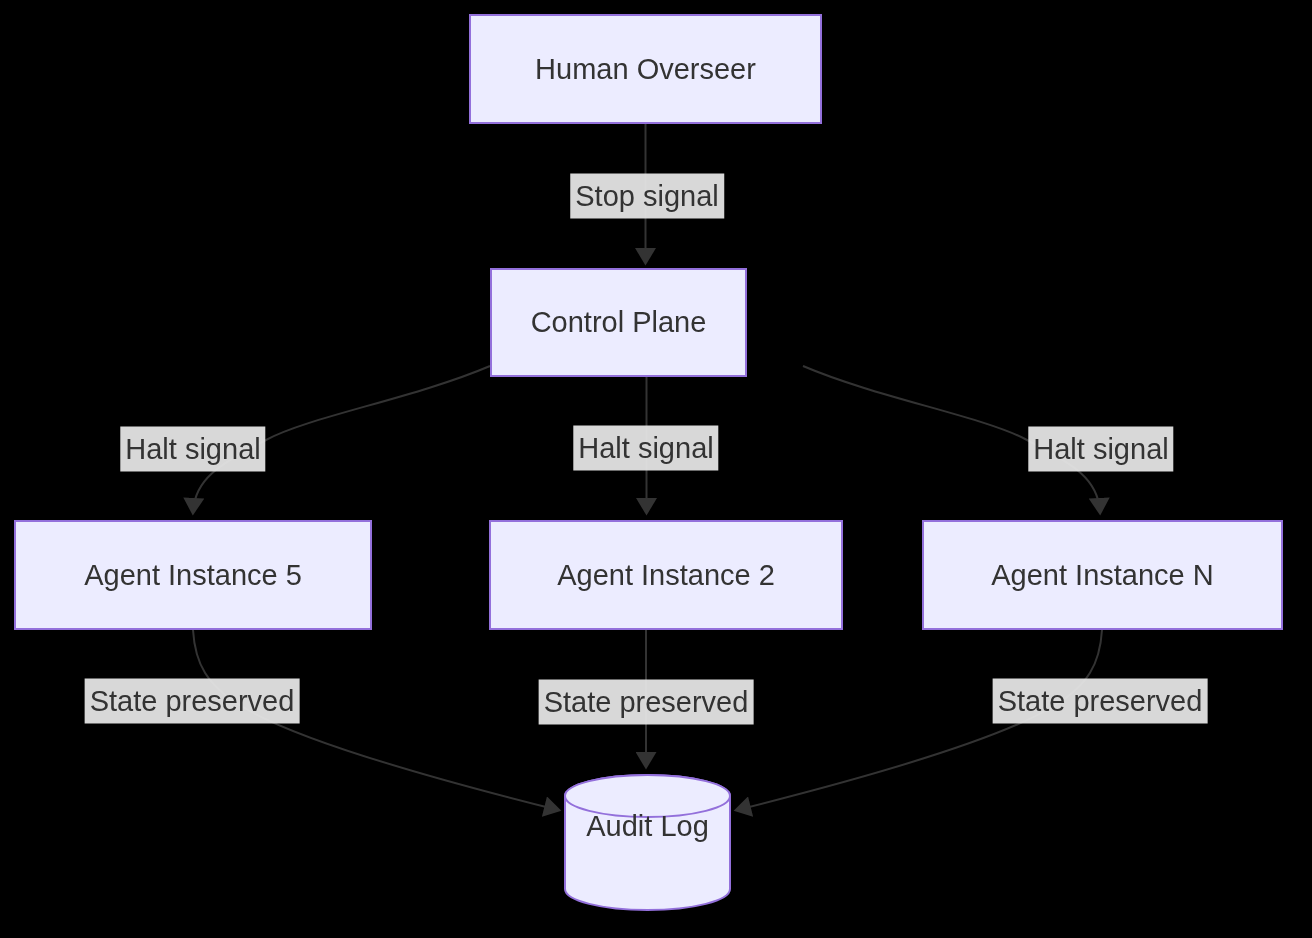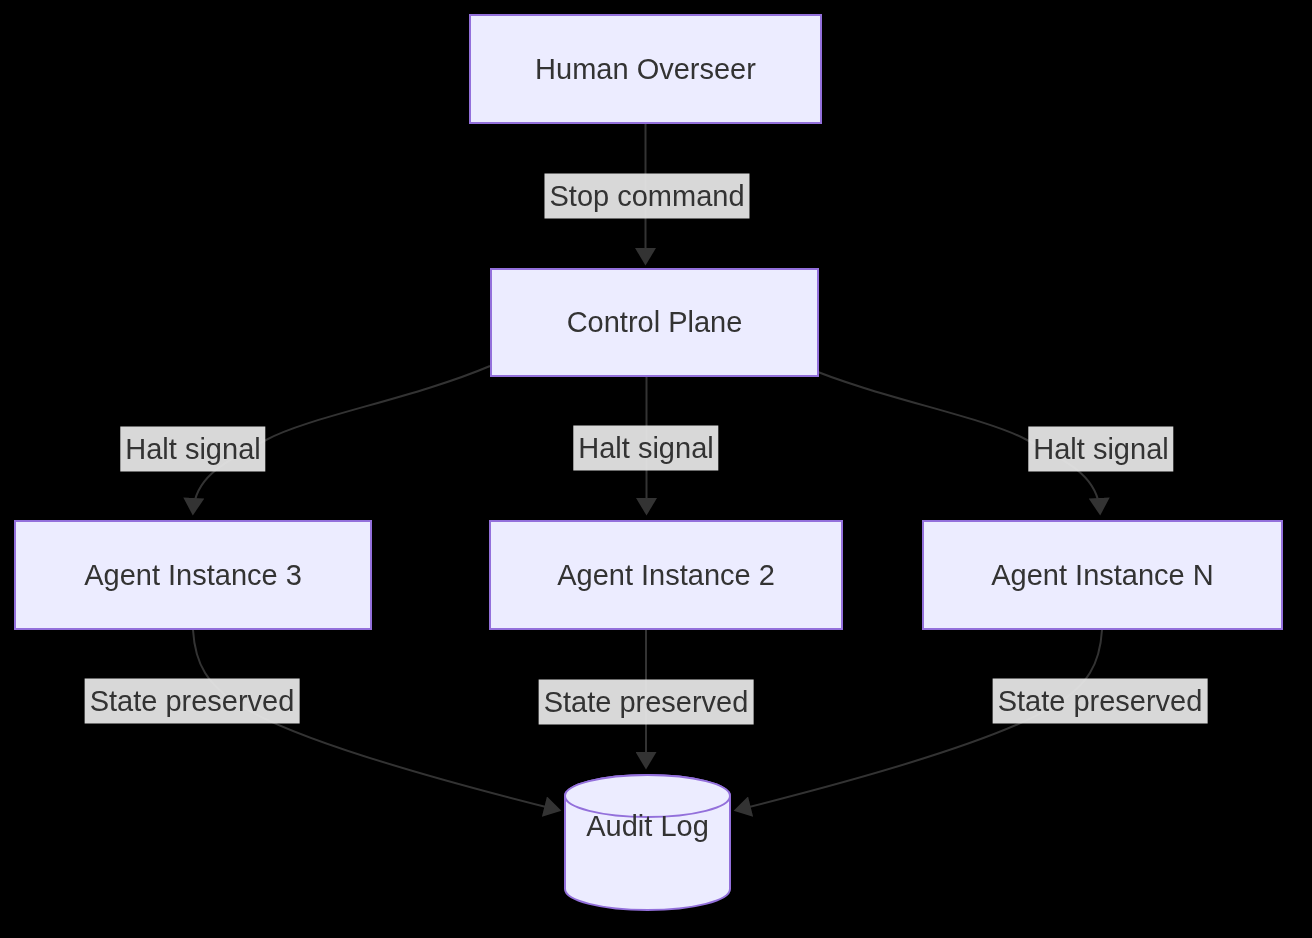--- a/index.html
+++ b/index.html
@@ -88,31 +88,31 @@
     <path class="edge-path" marker-end="url(#arrow)" d="M 1102 630 C 1100 662, 1090 686, 1047 710 C 983 746, 833 786, 737 810"></path>
 
     <g>
       <path class="cyl-shape" d="M 565 796 L 565 889 A 82.5 21 0 0 0 730 889 L 730 796 A 82.5 21 0 0 0 565 796"></path>
       <ellipse class="cyl-shape" cx="647.5" cy="796" rx="82.5" ry="21"></ellipse>
     </g>
   </svg>
 
   <div class="node" style="left:469px; top:14px; width:353px; height:110px;">Human Overseer</div>
 
-  <div class="node" style="left:490px; top:268px; width:329px; height:109px;">Control Plane</div>
+  <div class="node" style="left:490px; top:268px; width:257px; height:109px;">Control Plane</div>
 
-  <div class="node" style="left:14px; top:520px; width:358px; height:110px;">Agent Instance 3</div>
+  <div class="node" style="left:14px; top:520px; width:358px; height:110px;">Agent Instance 5</div>
 
   <div class="node" style="left:469px; top:520px; width:354px; height:110px;margin-left:20px;">Agent Instance 2</div>
 
   <div class="node" style="left:922px; top:520px; width:361px; height:110px;">Agent Instance N</div>
 
   <div class="cyl-label" style="left:565px; top:810px; width:165px;">Audit Log</div>
 
-  <div class="edge-label" style="left:647px; top:196px;">Stop command</div>
+  <div class="edge-label" style="left:647px; top:196px;">Stop signal</div>
 
   <div class="edge-label" style="left:193px; top:449px;">Halt signal</div>
 
   <div class="edge-label" style="left:646px; top:448px;">Halt signal</div>
 
   <div class="edge-label" style="left:1101px; top:449px;">Halt signal</div>
 
   <div class="edge-label" style="left:192px; top:701px;">State preserved</div>
 
   <div class="edge-label" style="left:646px; top:702px;">State preserved</div>

